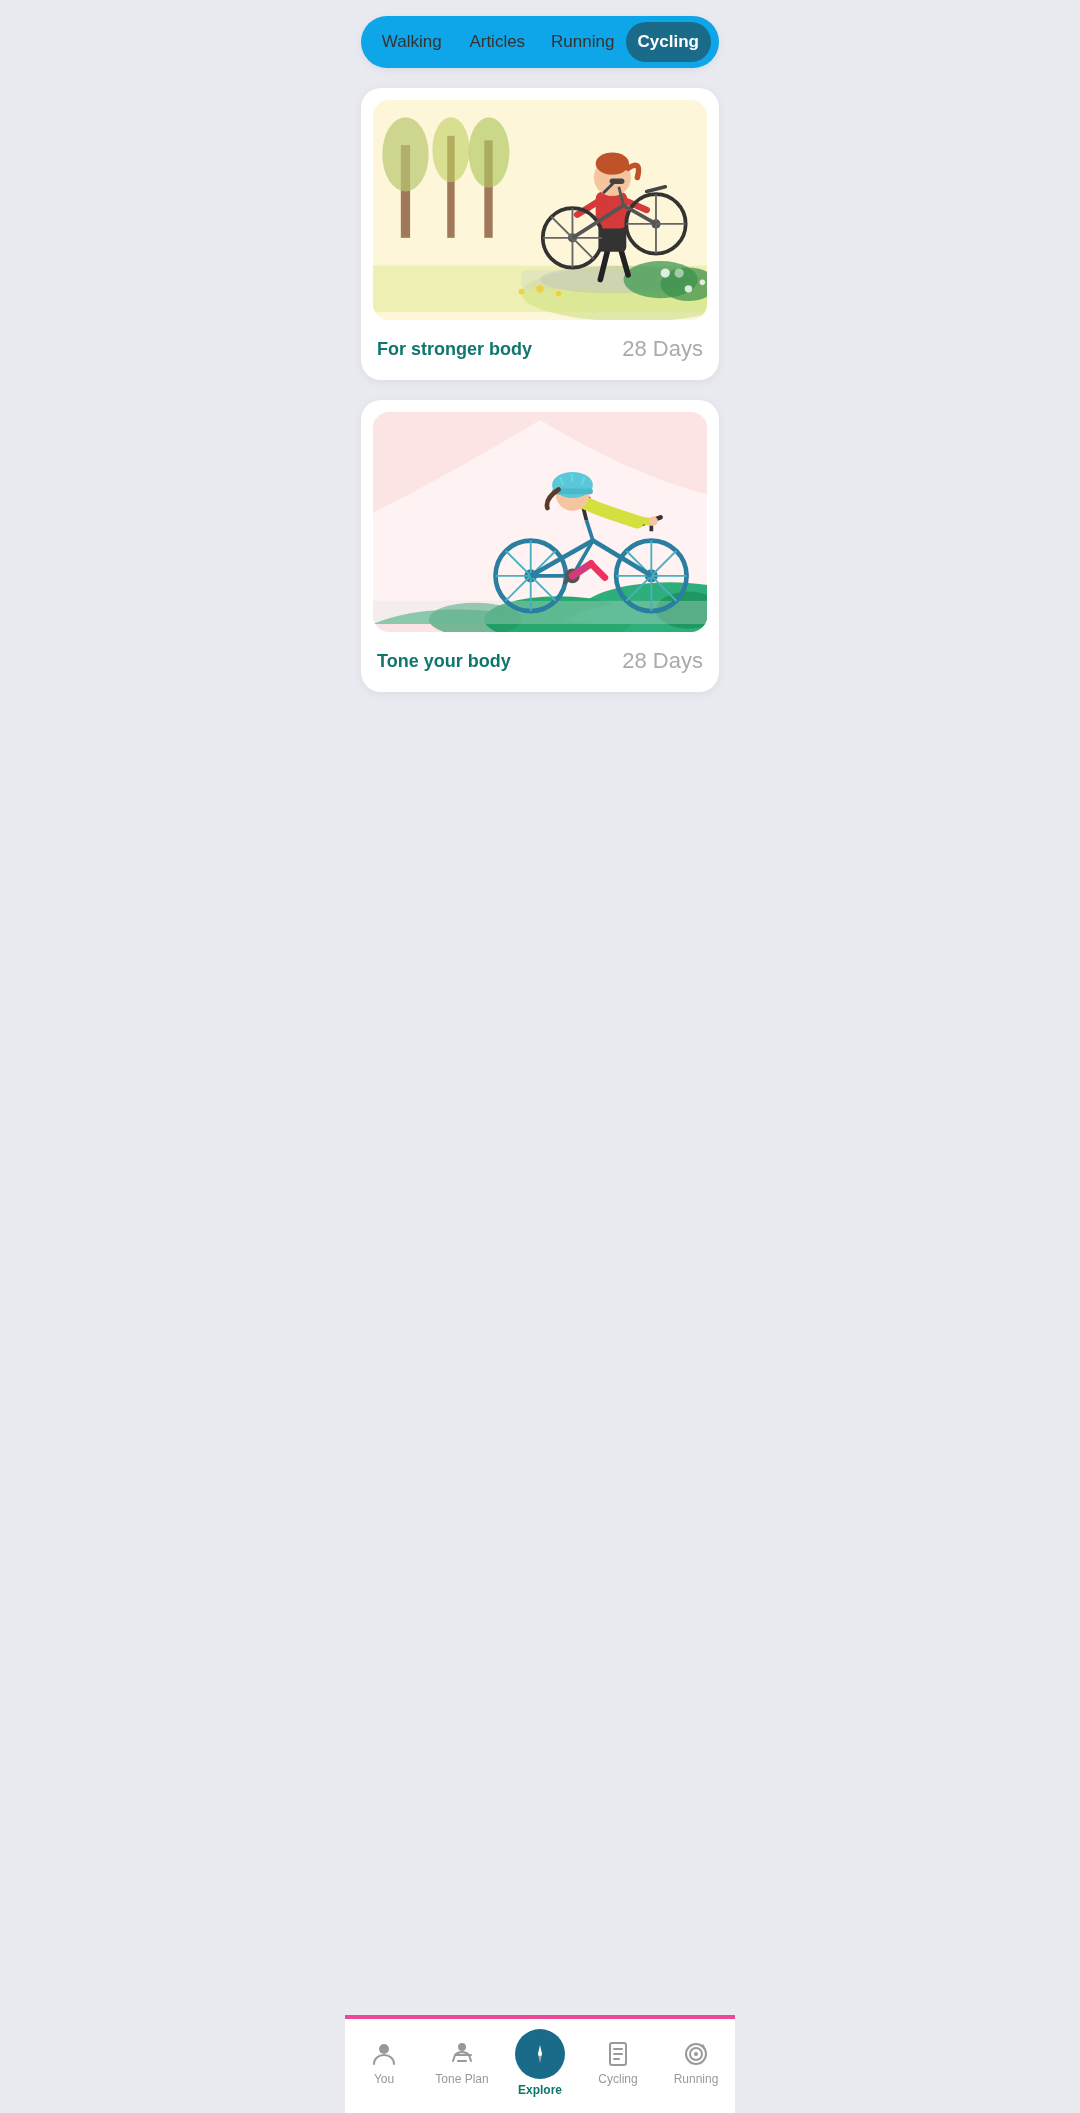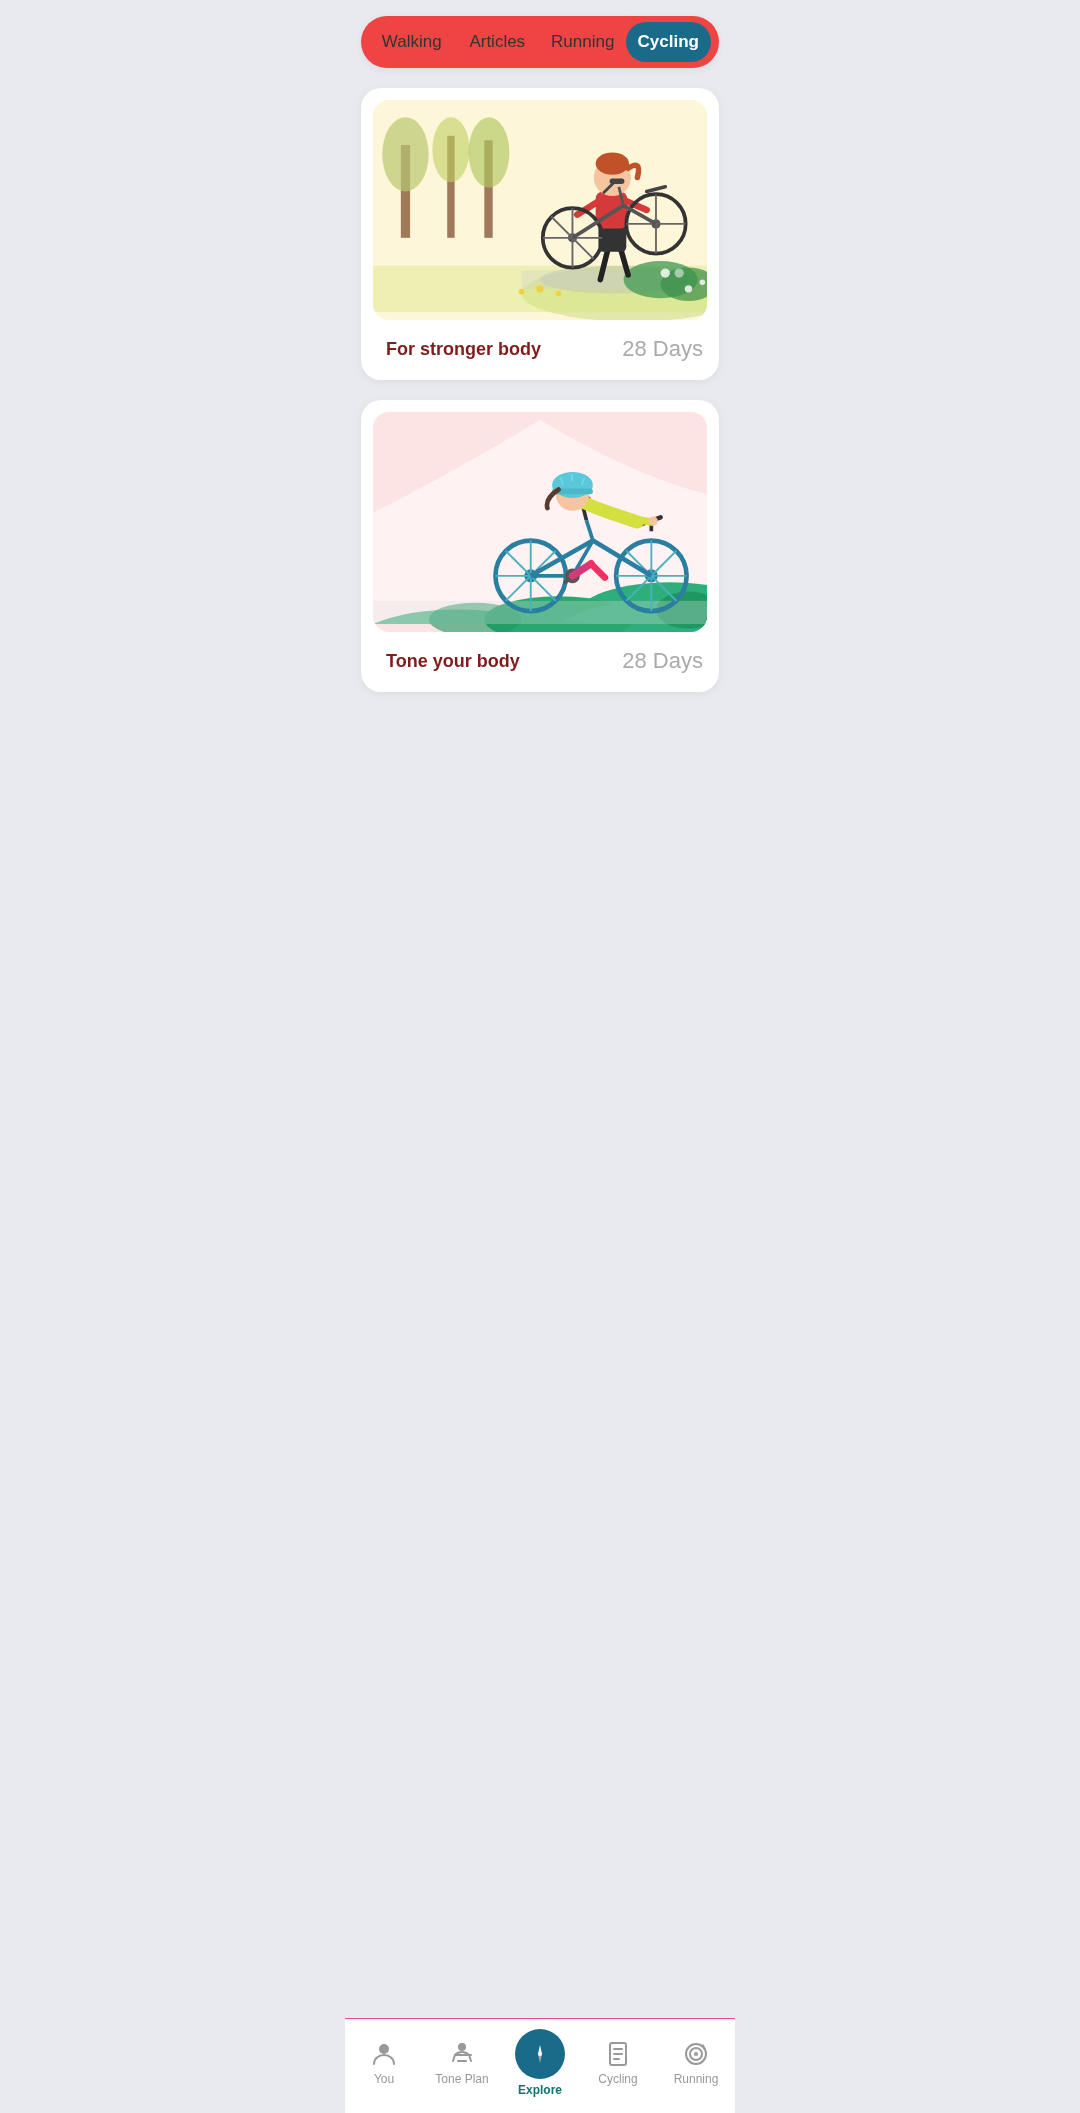--- a/index.html
+++ b/index.html
@@ -16,21 +16,21 @@
     }
 
     .page-container {
       background: #e8eaf0;
       padding: 16px 16px 90px 16px;
       min-height: 760px;
     }
 
     
     .tab-bar {
-      background: #ef4444;
+      background: #0ea5e9;
       border-radius: 50px;
       display: flex;
       align-items: center;
       padding: 6px 8px;
       margin-bottom: 20px;
       box-shadow: 0 2px 8px rgba(0,0,0,0.06);
     }
 
     .tab-item {
       flex: 1;
@@ -77,39 +77,38 @@
     .card-info {
       display: flex;
       align-items: center;
       justify-content: space-between;
       padding: 16px 16px 18px 16px;
     }
 
     .card-title {
       font-size: 18px;
       font-weight: 700;
-      color: #7f1d1d;
-      margin-left: 9px;
+      color: #0f766e;
     }
 
     .card-days {
       font-size: 22px;
       color: #aaa;
       font-weight: 400;
     }
 
     
     .bottom-nav {
       position: fixed;
       bottom: 0;
       left: 50%;
       transform: translateX(-50%);
       width: 390px;
       background: #fff;
-      border-top: 1px solid #ec4899;
+      border-top: 4px solid #ec4899;
       display: flex;
       align-items: center;
       justify-content: space-around;
       padding: 10px 0 16px;
       z-index: 100;
     }
 
     .nav-item {
       display: flex;
       flex-direction: column;

